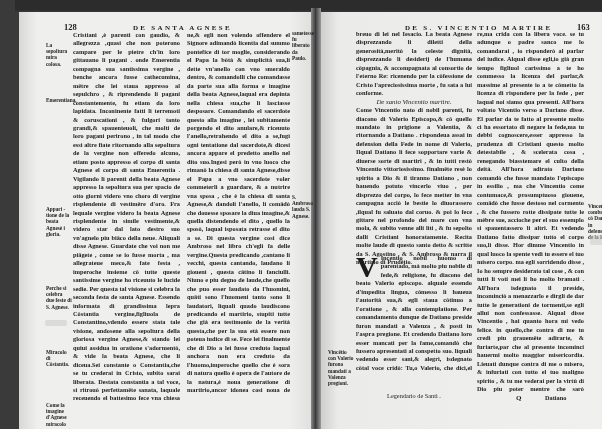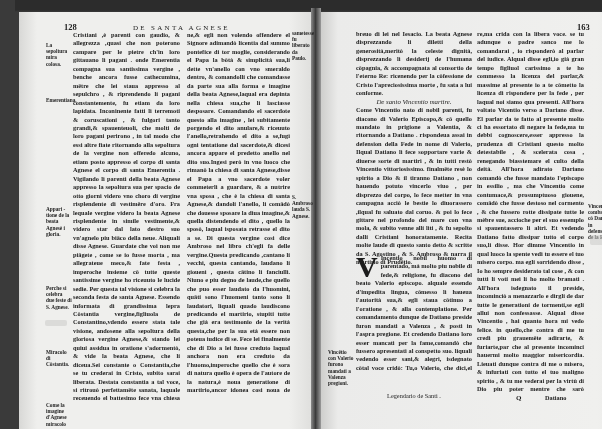--- a/index.html
+++ b/index.html
@@ -22,21 +22,21 @@
   .page-left { left:4px; width:297px;
     background:linear-gradient(to right,#d8d8d6 0,#efefed 18px,#efefed 270px,#dcdcda 297px); }
   .page-right { left:303px; width:299px;
     background:linear-gradient(to right,#c9c9c7 0,#ebebea 20px,#f0f0ee 280px,#e6e6e4 299px); }
   .gutter {
     position:absolute; left:296px; top:8px; width:10px; height:421px;
     background:linear-gradient(to right,#8a8a8a,#3b3b3b 45%,#555 60%,#9b9b9b);
   }
   .running-head {
     position:absolute; top:24px; font-size:7px; letter-spacing:2.3px;
-    font-weight:normal; color:#222;
+    font-weight:bold; color:#222;
   }
   .page-num { position:absolute; top:22px; font-size:8.5px; font-weight:bold; color:#222; }
   .col {
     position:absolute; font-size:6.3px; line-height:8.45px;
     text-align:justify; color:#1c1c1c; font-weight:bold;
   }
   .col p { margin:0; }
   .note {
     position:absolute; font-size:5.3px; line-height:6.2px; color:#222; font-weight:bold;
   }
@@ -70,20 +70,21 @@
   <div class="col" style="left:58px; top:31px; width:107px; height:372px; overflow:hidden;">
     <p>Cristiani ,è parenti con gaudio, &amp; allegrezza ,quasi che non poterono campare per le pietre ch'in loro gittauano li pagani . onde Emerentia compagna sua santissima vergine , benche ancora fusse cathecumina, mêtre che lei staua appresso al sepulchro , &amp; riprendendo li pagani constantemente, fu etiam da loro lapidata. Inconinente fatti li terremoti &amp; coruscationi , &amp; fulgori tanto grandi,&amp; spauenteuoli, che molti de loro pagani perirono , in tal modo che essi altre fiate ritornando alla sepoltura de la vergine non offeredo alcuno, etiam posto appresso el corpo di santa Agnese el corpo di santa Emerentia . Vigilando li parenti della beata Agnese appresso la sepoltura sua per spacio de otto giorni videro vno choro di vergine risplendente di vestimêre d'oro. Fra lequale vergine videro la beata Agnese risplendente in simile vestimente,&amp; videro star dal lato destro suo vn'agnelo piu biâco della neue. Aliquali disse Agnese. Guardate che voi non me piâgete , come se io fusse morta , ma allegrateue meco,&amp; fate festa , imperoche insieme cô tutte queste santissime vergine ho riceuuto le lucide sedie. Per questa tal visione si celebra la seconda festa de santa Agnese. Essendo informata di grandissima lepra Côstantia vergine,figliuola de Constantino,vdendo essere stata tale visione, andosene alla sepoltura della gloriosa vergine Agnese,&amp; stando lei quiui assidua in oratione s'adormentò, &amp; vide la beata Agnese, che li diceua.Sei constante o Constantia,che se tu crederai in Cristo, subito sarai liberata. Destata constantia a tal voce, si ritrouò perfettamête sanata, laquale receuendo el battesimo fece vna chiesa sopra el corpo della beata Agnese,&amp; quiui viuendo in virginità per l'esempio suo trassè molte vergine. Vn'huomo chiamato Paulino, hauendo la dignità sacerdotale nella chiesa de santa Agnese, incominciò ad essere tentato di mirabile tentationi di carne</p>
   </div>
   <div class="col" style="left:172px; top:31px; width:103px; height:362px; overflow:hidden;">
     <p>ne,&amp; egli non volendo offendere el Signore adimandò licentia dal summo pontefice di tor moglie, considerando el Papa la bôtà &amp; simplicità sua,li dette vn'anello con vno smeraldo dentro, &amp; comandolli che comandasse da parte sua alla forma e imagine della beata Agnese,laqual era depinta nella chiesa sua,che li lasciasse desposare. Comandando el sacerdote questo alla imagine , lei subitamente porgendo el dito anulare,&amp; riceuuto l'anello,retrahendo el dito a se,fugì ogni tentatione dal sacerdote,&amp; dicesi ancora appare el predetto anello nel dito suo.Ingesi però in vno luoco che rimanô la chiesa di santa Agnese,disse el Papa a vno sacerdote voler commeterli a guardare, &amp; a nutrire vna sposa , che è la chiesa di santa Agnese,&amp; dandoli l'anello, li comâdò che douesse sposare la diua imagine,&amp; quella distendendo el dito , quello la sposò, laqual isposata retrasse el dito a se. Di questa vergine cosi dice Ambroso nel libro ch'egli fa delle vergine.Questa predicando ,cantano li vecchi, questa cantando, laudano li giouenì , questa câtino li fanciulli. Niuno e piu degno de laude,che quello che puo esser laudato da l'huomini, quâti sono l'huomeni tanto sono li laudatori, liquali quado laudiscono predicando el martirio, stupiti tutte che già era testimonio de la verità questa,che per la sua età essere non poteua iudice di se. Fece lei finalmente che di Dio a lei fusse creduto laqual anchora non era creduto da l'huomo,imperoche quello che è sora di natura quello è opera de l'autore de la natura,è noua generatione di martirio,ancor idonea cosi noua de pene,&amp; già fatta matura alla vittoria, era difficile a combatter,habile a essere coronata. Lei adimpiete el magisterio della virtù,laqual non haueua ancora el iudicio della età non tanto prestamente, andaua la maritata alla camera , come la vergine allegra andò al luoco del supplicio con veloce passo. Etià dice Ambrosio</p>
   </div>
 
   <div class="note" style="left:277px; top:30px; width:20px;">sametesse fu liberato da Paulo.</div>
   <div class="note" style="left:277px; top:194px; width:20px;">S. Ambroso lauda S. Agnese.</div>
 
+  <div class="running-head" style="left:390px;">DE S. VINCENTIO MARTIRE</div>
   <div class="page-num" style="left:562px;">163</div>
 
   <div class="col" style="left:341px; top:30px; width:116px; height:270px; overflow:hidden;">
     <p>breuo di lei nel Iesacio. La beata Agnese disprezzando li diletti della generosità,meritò la celeste dignità, disprezzando li desiderij de l'humana côpagnia, &amp; accompagnata al consortio de l'eterno Re: ricenendo per la côfessione de Cristo l'apreciosissima morte , fu sata a lui conforme.</p>
     <p class="subhead">De santo Vincentio martire.</p>
     <p>Come Vincentio nato di nobil parenti, fu diacono di Valerio Episcopo,&amp; cô quello mandato in prigione a Valentia, &amp; ritornando a Datiano . rispondeua assai in defension della Fede in nome di Valerio, Ilqual Datiano li fece sopportare varie &amp; diuerse sorte di martiri , &amp; in tutti restò Vincentio vittoriosissimo. finalmête resè lo spirito a Dio &amp; il tiranno Datiano , non hauendo potuto vincerlo viuo , per disprezzo del corpo, lo fece metter in vna campagna acciò le bestie lo diuorassero ,ilqual fu saluato dal coruo. &amp; poi lo fece gittare nel profondo del mare con vna mola, &amp; subito venne alli liti , &amp; fu sepolto dalli Cristiani honoratamente. Recita molte laude di questo santo detto &amp; scritte da S. Agostino , &amp; S. Ambroso &amp; narra il martirio di Prudêtio.</p>
   </div>
   <div class="col" style="left:341px; top:254px; width:116px; height:120px; overflow:hidden;">
     <span class="dropcap">V</span>
     <span>Incentio nobil huomo di parentado, mà molto piu nobile di fede,&amp; religione, fu diacono del beato Valerio episcopo. alquale essendo d'impedita lingua, cômesso li haueua l'autorità sua,&amp; egli staua côtinuo a l'oratione , &amp; alla contemplatione. Per comandamento dunque de Datiano preside furon mandati a Valenza , &amp; posti in l'aspra pregione. Et credendo Datiano loro esser mancati per la fame,comandò che fussero apresentati al conspetto suo. liquali vedendo esser sani,&amp; alegri, isdegnato côtal voce cridò: Tu,o Valerio, che dici,el qual sotto nome di religione fai contra li decreti di principi? Et rispondendo l'Valerio assai humanamente,disse li Vincentio,non voler padre venerabile con la timida mente summurmurare.</span>

